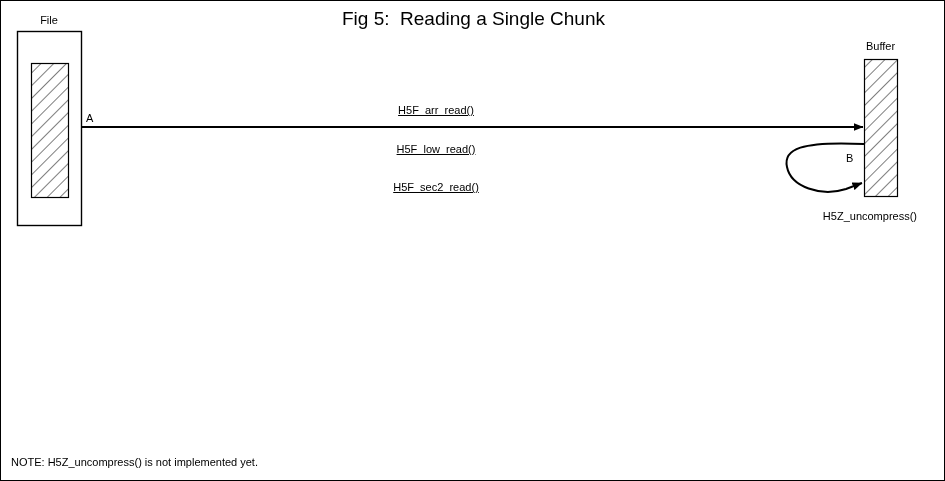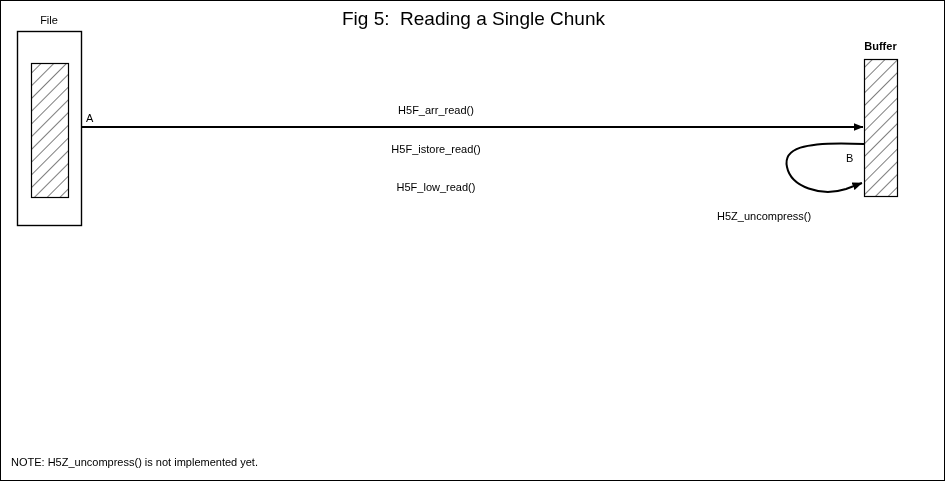--- a/index.html
+++ b/index.html
@@ -46,48 +46,48 @@
     top: 14px;
     width: 64px;
     text-align: center;
   }
   #buffer-label {
     font-size: 11px;
     left: 846px;
     top: 40px;
     width: 67px;
     text-align: center;
-    font-weight: bold;
   }
   #label-a {
     font-size: 11px;
     left: 85px;
     top: 112px;
   }
   #label-b {
     font-size: 11px;
     left: 845px;
     top: 152px;
   }
   #uncompress-label {
     font-size: 11px;
     left: 716px;
     top: 210px;
     width: 200px;
-    text-align: left;
+    text-align: right;
   }
   #call-stack {
     left: 335px;
     top: 81px;
     width: 200px;
     text-align: center;
     font-size: 11px;
   }
   #call-stack div {
     height: 15.6px;
+    text-decoration: underline;
   }
   #note-text {
     font-size: 11px;
     left: 10px;
     top: 456px;
     text-align: right;
   }
 </style>
 </head>
 <body>
@@ -122,19 +122,19 @@
   <div class="txt" id="buffer-label">Buffer</div>
 
   <div class="txt" id="label-a">A</div>
 
   <div class="txt" id="label-b">B</div>
 
   <div class="txt" id="uncompress-label">H5Z_uncompress()</div>
 
   <div class="txt" id="call-stack">
     <div>H5F_arr_read()</div>
-    <div>H5F_istore_read()</div>
     <div>H5F_low_read()</div>
+    <div>H5F_sec2_read()</div>
   </div>
 
   <div class="txt" id="note-text">NOTE: H5Z_uncompress() is not implemented yet.</div>
 
 </div>
 
 </body></html>

